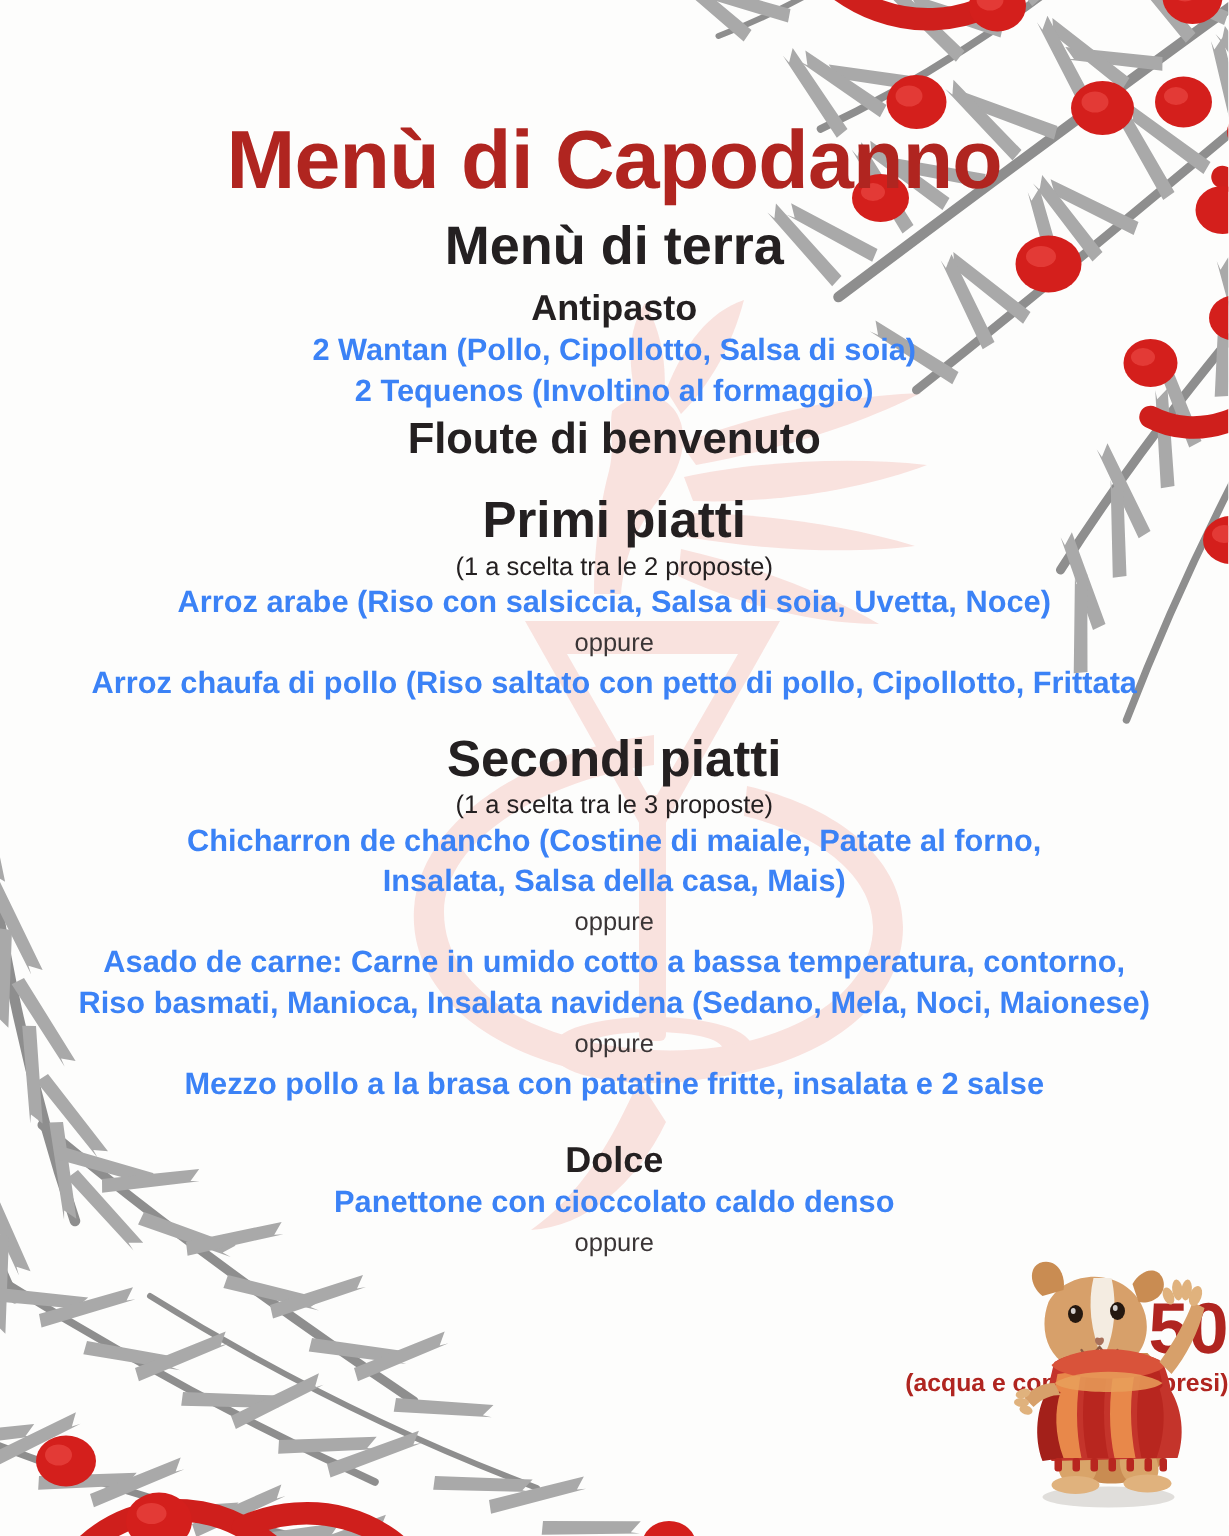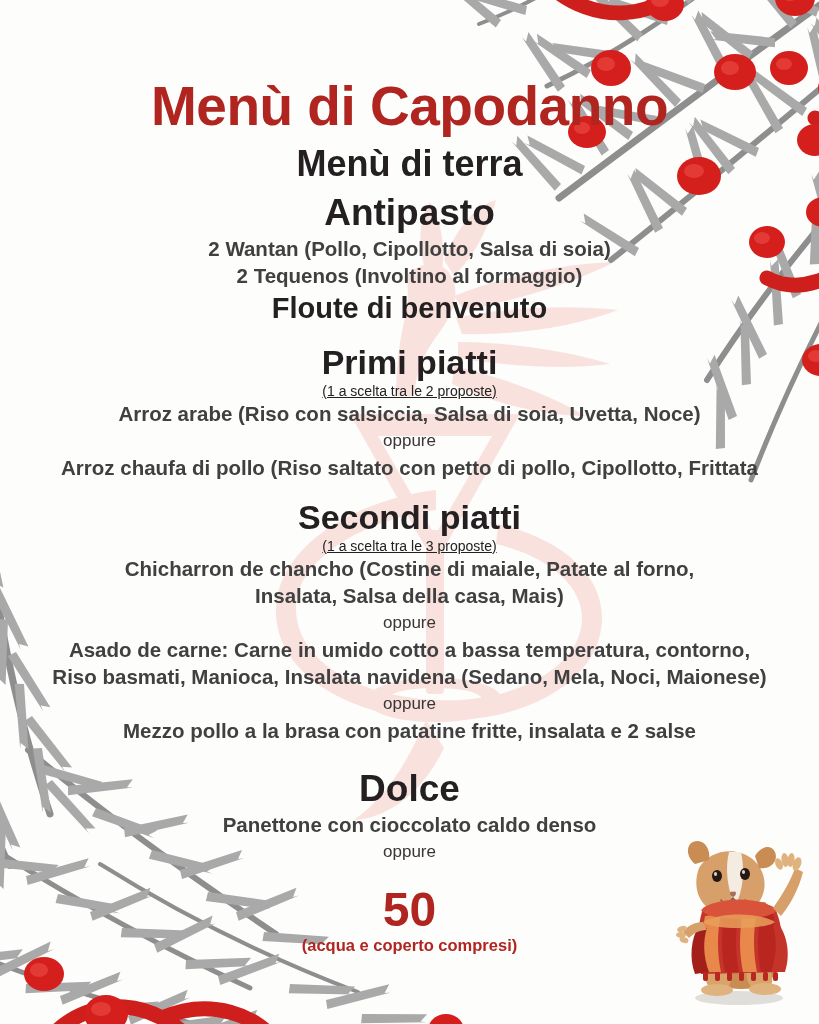--- a/index.html
+++ b/index.html
@@ -47,34 +47,33 @@
   .subtitle {
     color:#242021;
     font-weight:bold;
     font-size:36px;
     margin-top:8px;
     line-height:1.1;
   }
   .section-h {
     color:#242021;
     font-weight:bold;
-    font-size:37px;
+    font-size:24px;
     line-height:1.15;
   }
   .section-h.big { font-size:34px; }
   .note {
     color:#242021;
-    font-size:14px;
+    font-size:17px;
     font-weight:normal;
     line-height:1.2;
     margin-top:1px;
-    text-decoration:underline;
   }
   .item {
-    color:#404040;
+    color:#3b82f6;
     font-weight:bold;
     font-size:20.5px;
     line-height:1.32;
     padding:0 12px;
   }
   .oppure {
     color:#3a3536;
     font-size:17px;
     font-weight:normal;
     line-height:1.3;
@@ -84,21 +83,21 @@
     color:#242021;
     font-weight:bold;
     font-size:29px;
     line-height:1.2;
     margin-top:2px;
   }
   .gap-sm { height:9px; }
   .gap-md { height:17px; }
   .gap-lg { height:24px; }
 
-  .price-wrap { margin-top:23px; }
+  .price-wrap { margin-top:23px;text-align:right; }
   .price {
     color:#b02520;
     font-weight:bold;
     font-size:48px;
     line-height:1;
   }
   .price-note {
     color:#b02520;
     font-size:16.5px;
     font-weight:bold;

